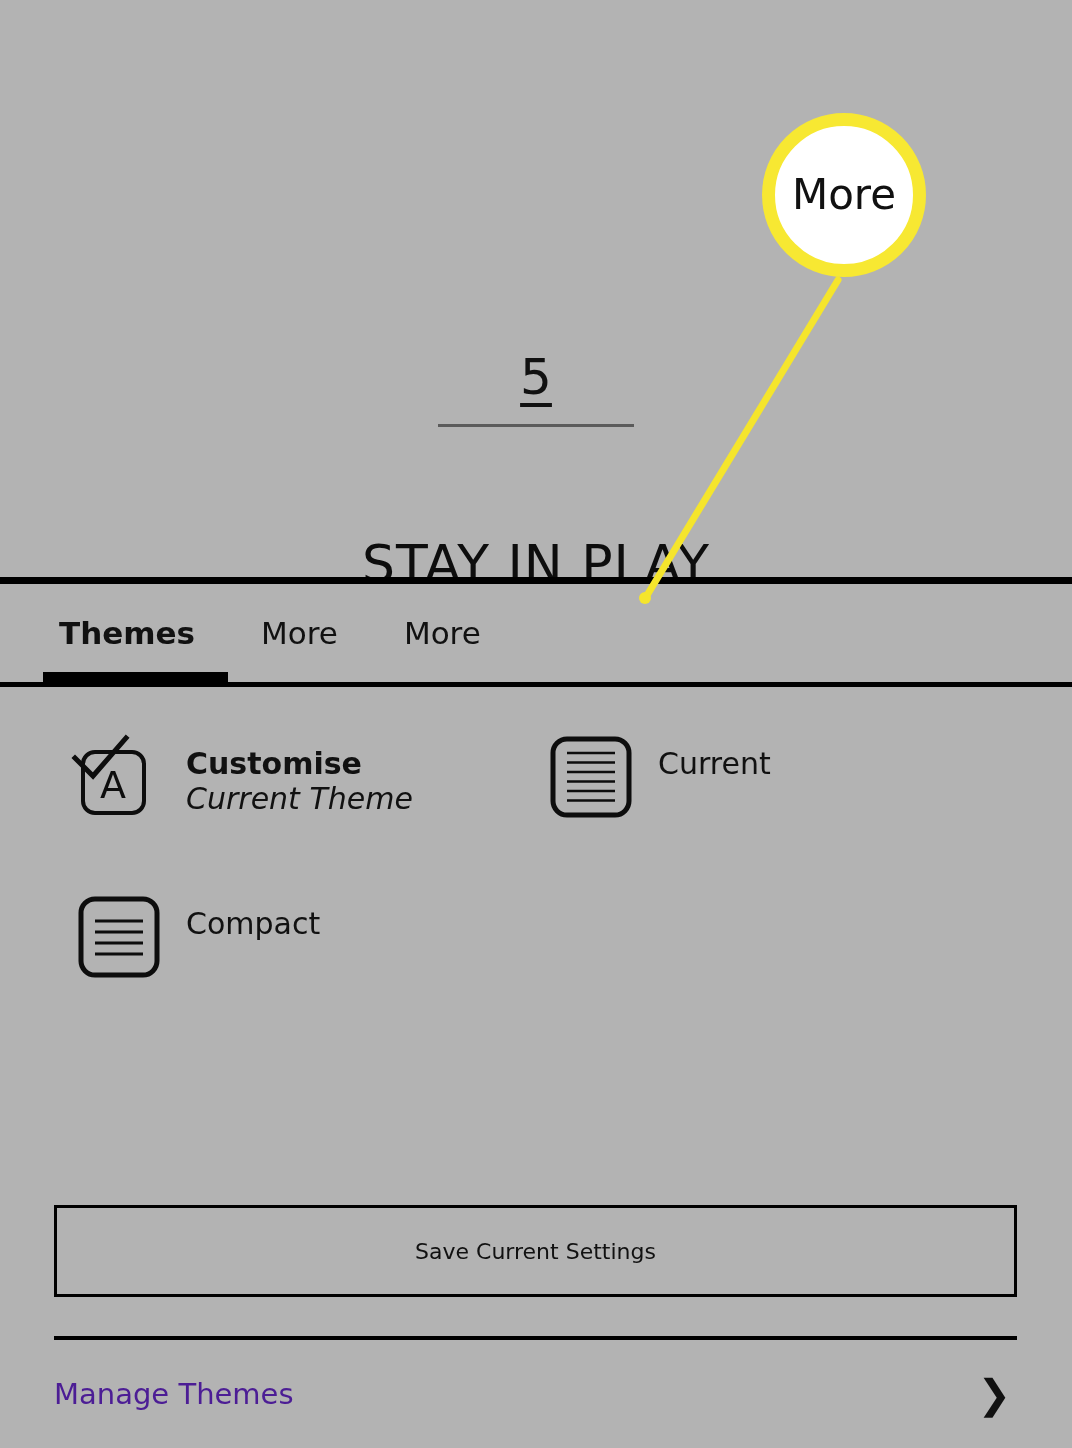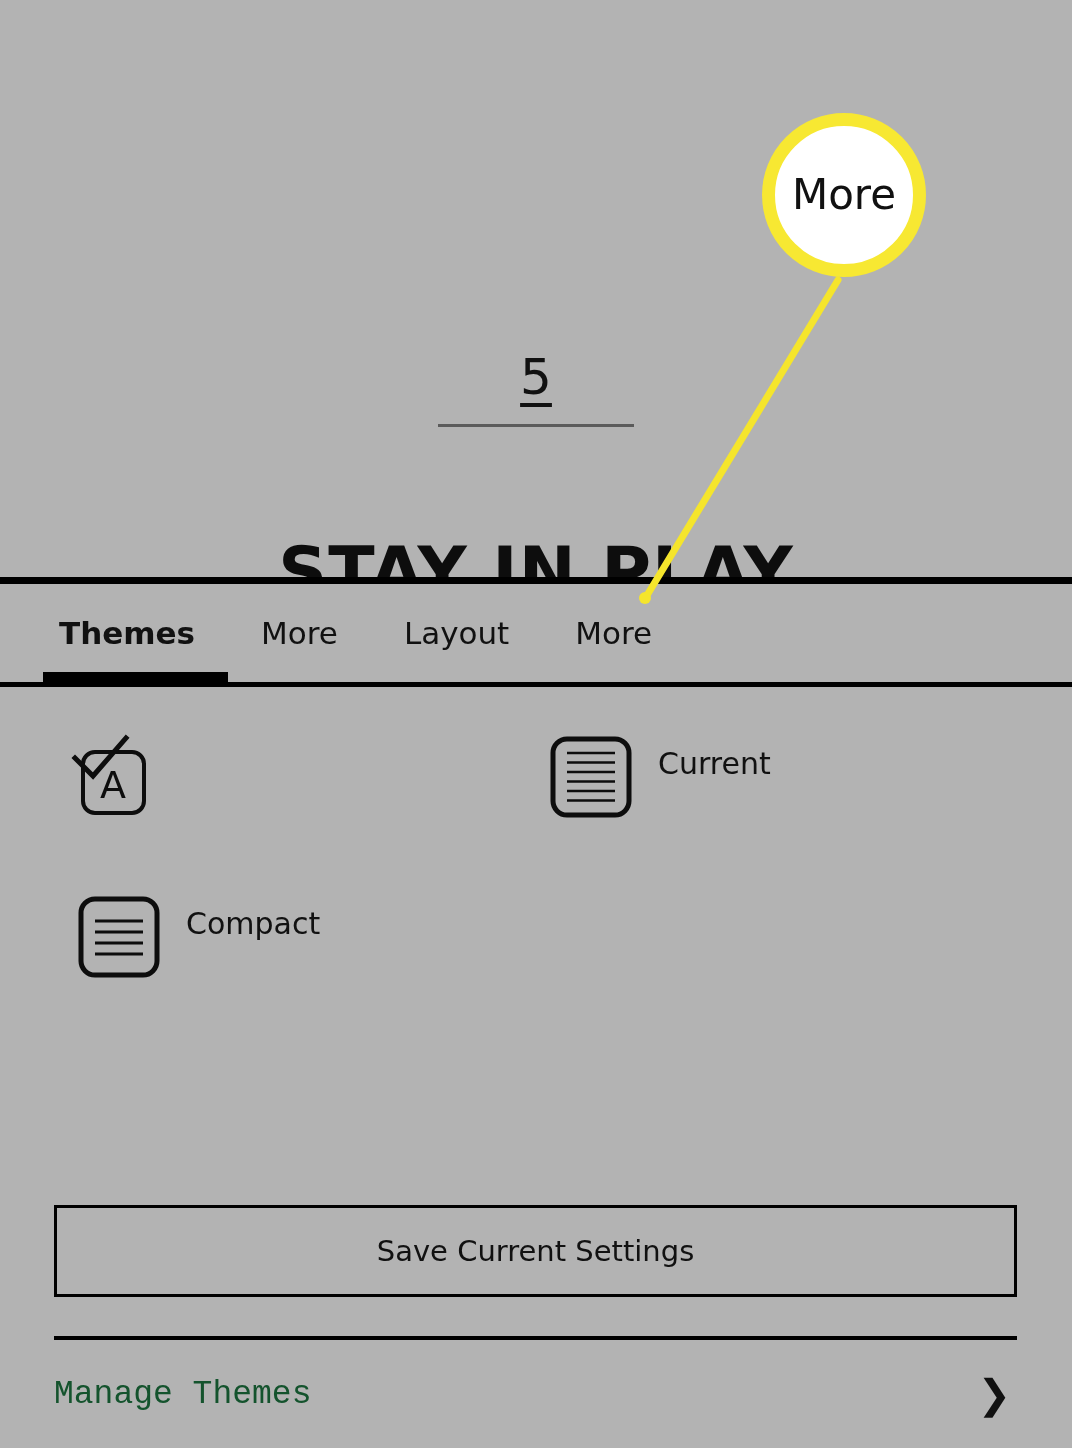--- a/index.html
+++ b/index.html
@@ -46,22 +46,22 @@
     width: 196px;
     height: 3px;
     background: #5b5b5b;
   }
   #book-heading {
     position: absolute;
     left: 0;
     top: 538px;
     width: 1072px;
     text-align: center;
-    font-size: 68px;
-    font-weight: 700;
+    font-size: 52px;
+    font-weight: 400;
     letter-spacing: 1px;
     line-height: 1;
     color: #0d0d0d;
     white-space: nowrap;
   }
 
   
   #callout-layer {
     position: absolute;
     left: 0; top: 0;
@@ -197,21 +197,21 @@
     height: 92px;
     border: 3px solid #000;
     box-sizing: border-box;
     background: transparent;
     display: flex;
     align-items: center;
     justify-content: center;
     cursor: pointer;
   }
   #save-button-label {
-    font-size: 29px;
+    font-size: 22px;
     color: #111;
   }
 
   
   #bottom-divider {
     position: absolute;
     left: 54px;
     top: 1336px;
     width: 963px;
     height: 4px;
@@ -222,23 +222,22 @@
     left: 54px;
     top: 1340px;
     width: 963px;
     height: 108px;
     display: flex;
     align-items: center;
     justify-content: space-between;
     cursor: pointer;
   }
   #manage-themes-label {
-    font-size: 33px;
-    color: #14532d;
-    font-family: Liberation Mono, monospace;
+    font-size: 29px;
+    color: #4c1d95;
   }
   #manage-themes-chevron {
     font-size: 40px;
     line-height: 1;
     color: #111;
     padding-right: 6px;
   }
 </style>
 </head>
 <body>
@@ -253,39 +252,40 @@
 
 <div id="settings-panel">
 
   <div id="tabbar">
     <div id="tabstrip">
       <div class="tab is-active">
         <span>Themes</span>
       </div>
       <div class="tab">
         <span>More</span>
-      </div>
-      <div class="tab">
-        <span>Layout</span>
       </div>
       <div class="tab">
         <span>More</span>
       </div>
     </div>
   </div>
 
   <div id="theme-grid">
 
     <div class="theme-option">
       <div class="theme-icon">
         <svg width="82" height="82" viewBox="0 0 82 82" fill="none" xmlns="http://www.w3.org/2000/svg">
           <rect x="5" y="16" width="61" height="61" rx="12" ry="12" stroke="#0d0d0d" stroke-width="4" fill="none"></rect>
           <text x="35" y="62" font-family="DejaVu Sans, Liberation Sans, sans-serif" font-size="38" fill="#0d0d0d" text-anchor="middle">A</text>
           <path d="M-3 22 L15 40 L48 2" stroke="#0d0d0d" stroke-width="5" fill="none" stroke-linecap="square"></path>
         </svg>
+      </div>
+      <div class="theme-label-block">
+        <div class="theme-label is-bold">Customise</div>
+        <div class="theme-sublabel">Current Theme</div>
       </div>
     </div>
 
     <div class="theme-option">
       <div class="theme-icon">
         <svg width="82" height="82" viewBox="0 0 82 82" fill="none" xmlns="http://www.w3.org/2000/svg">
           <rect x="3" y="3" width="76" height="76" rx="14" ry="14" stroke="#0d0d0d" stroke-width="5" fill="none"></rect>
           <g stroke="#0d0d0d" stroke-width="2.6">
             <line x1="17" y1="17" x2="65" y2="17"></line>
             <line x1="17" y1="26.5" x2="65" y2="26.5"></line>

